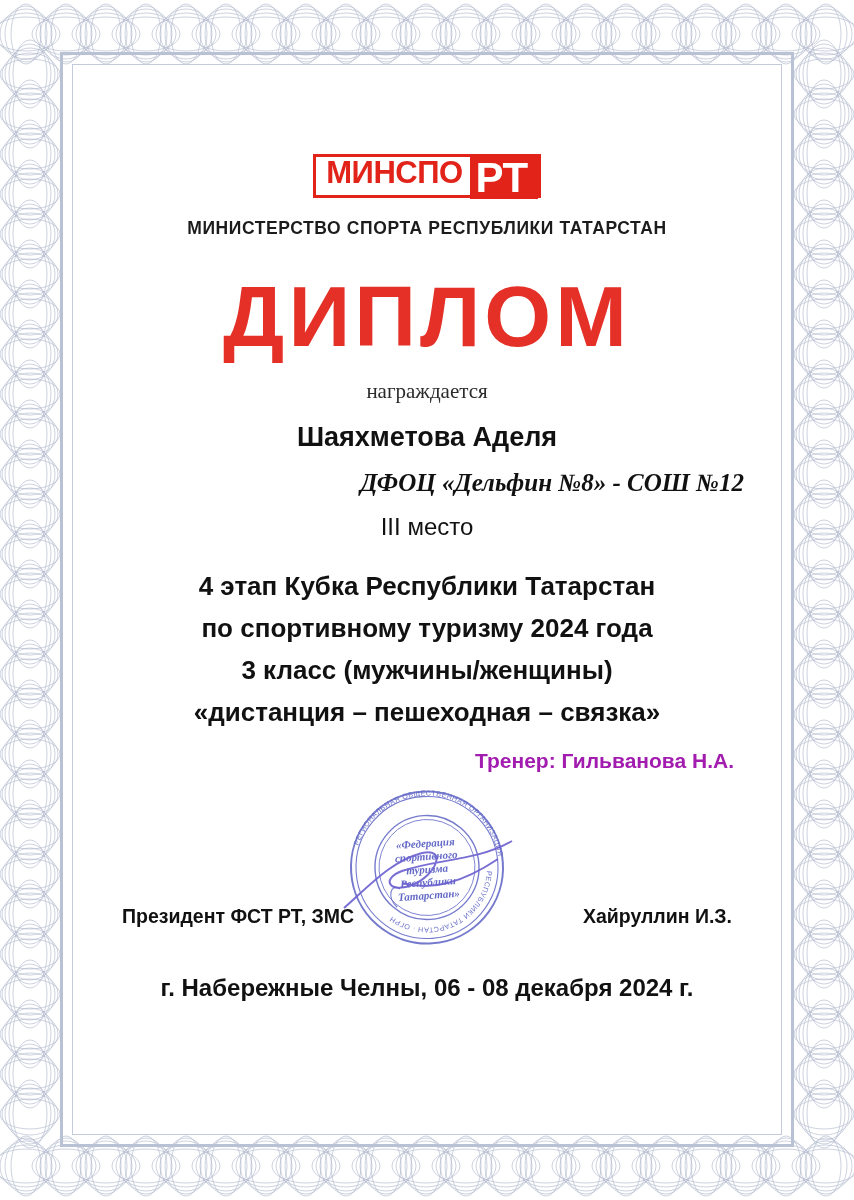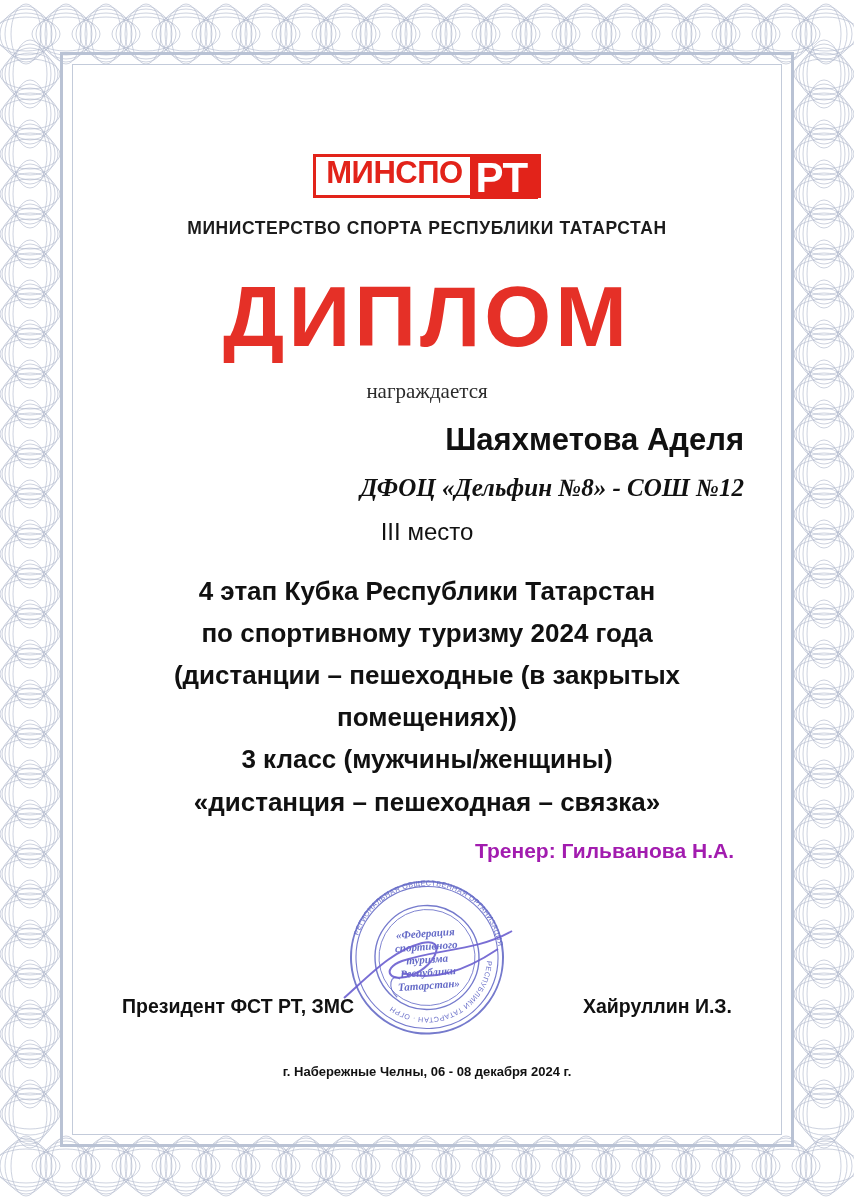--- a/index.html
+++ b/index.html
@@ -122,25 +122,24 @@
 
   .awarded {
     margin-top: 20px;
     font-size: 21px;
     color: #2b2b2b;
     font-family: "Liberation Serif", serif;
   }
 
   .recipient {
     margin-top: 18px;
-    font-size: 31px;
-    font-weight: 700;
-    color: #111111;
-    font-family: "Liberation Sans", sans-serif;
-    text-align: right;
+    font-size: 27px;
+    font-weight: 700;
+    color: #111111;
+    font-family: "Liberation Sans", sans-serif;
   }
 
   .org {
     margin-top: 16px;
     font-size: 25px;
     font-weight: 700;
     font-style: italic;
     color: #111111;
     font-family: "Liberation Serif", serif;
     text-align: right;
@@ -197,21 +196,21 @@
     align-items: baseline;
     padding: 0 12px;
     font-size: 19.5px;
     font-weight: 700;
     color: #111111;
     font-family: "Liberation Sans", sans-serif;
   }
 
   .place-date {
     margin-top: 46px;
-    font-size: 13px;
+    font-size: 24px;
     font-weight: 700;
     color: #111111;
     font-family: "Liberation Sans", sans-serif;
   }
 </style>
 </head>
 <body>
 
 <div class="page">
 
@@ -368,21 +367,20 @@
 
     <div class="recipient">Шаяхметова Аделя</div>
 
     <div class="org">ДФОЦ «Дельфин №8» - СОШ №12</div>
 
     <div class="place">III место</div>
 
     <div class="event">
       <div>4 этап Кубка Республики Татарстан</div>
       <div>по спортивному туризму 2024 года</div>
-      <div>(дистанции – пешеходные (в закрытых помещениях))</div>
       <div>3 класс (мужчины/женщины)</div>
       <div>«дистанция – пешеходная – связка»</div>
     </div>
 
     <div class="coach">Тренер: Гильванова Н.А.</div>
 
     <div class="stamp-area">
       <div class="stamp">
         <svg viewBox="0 0 185 185" xmlns="http://www.w3.org/2000/svg" aria-hidden="true">
           <defs>

